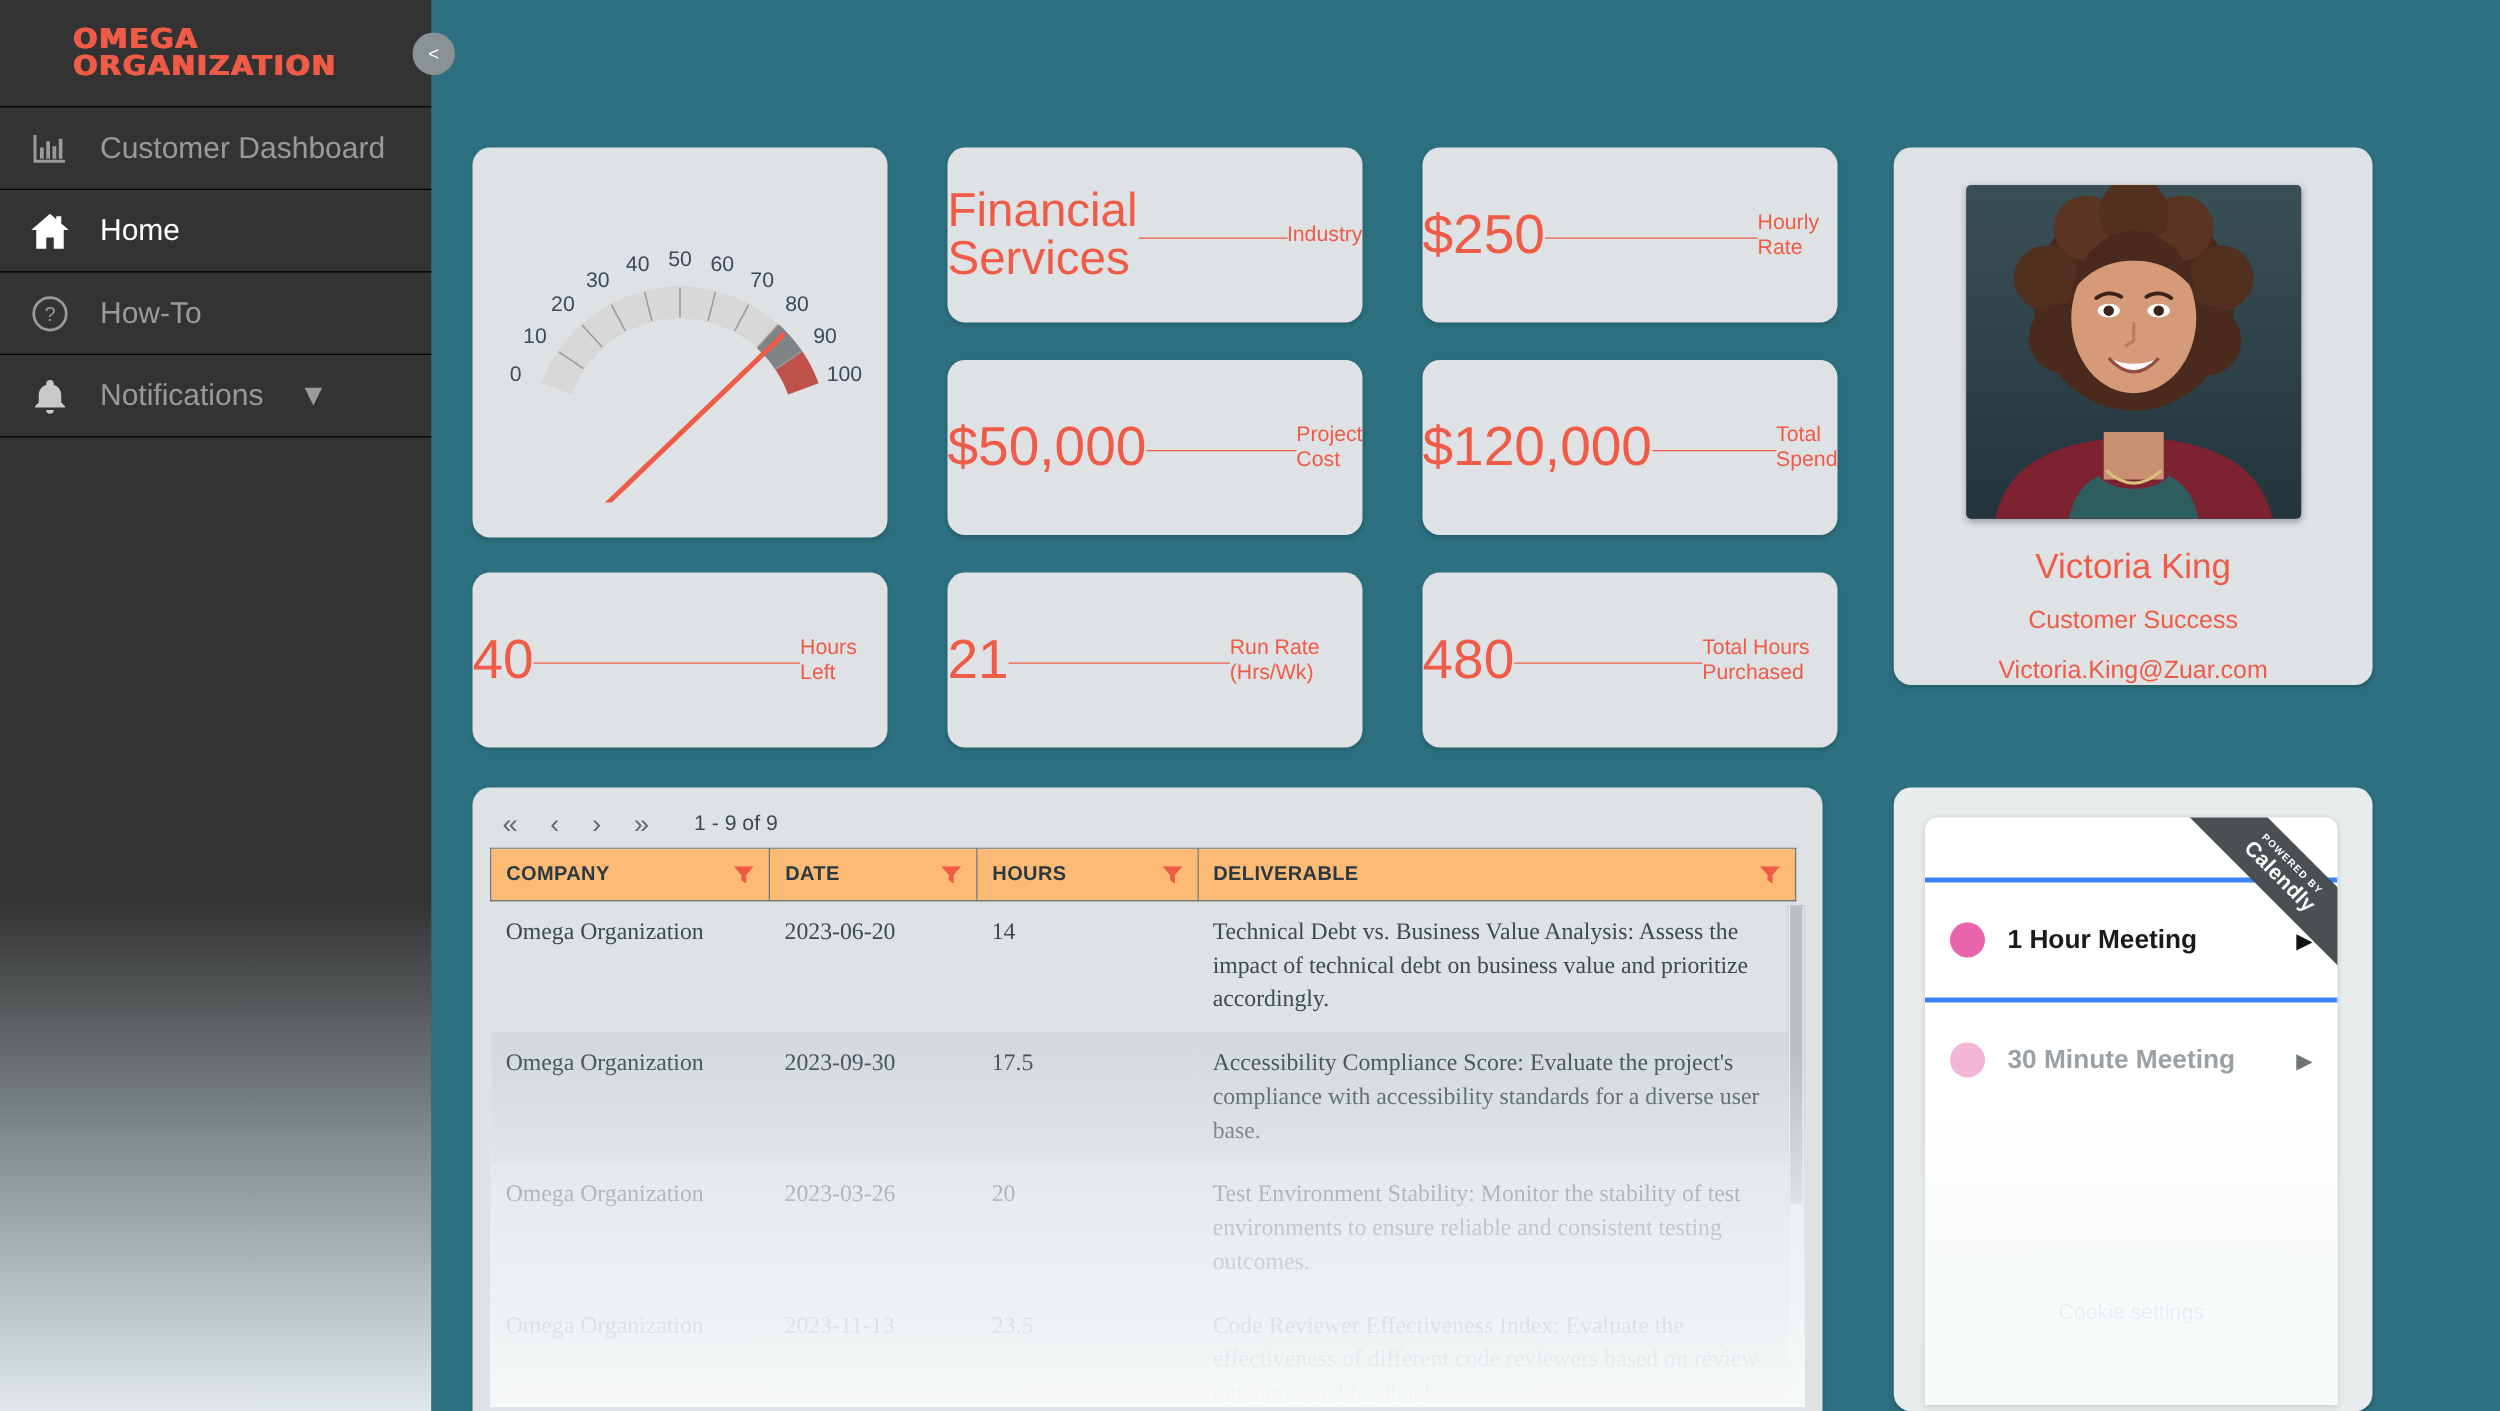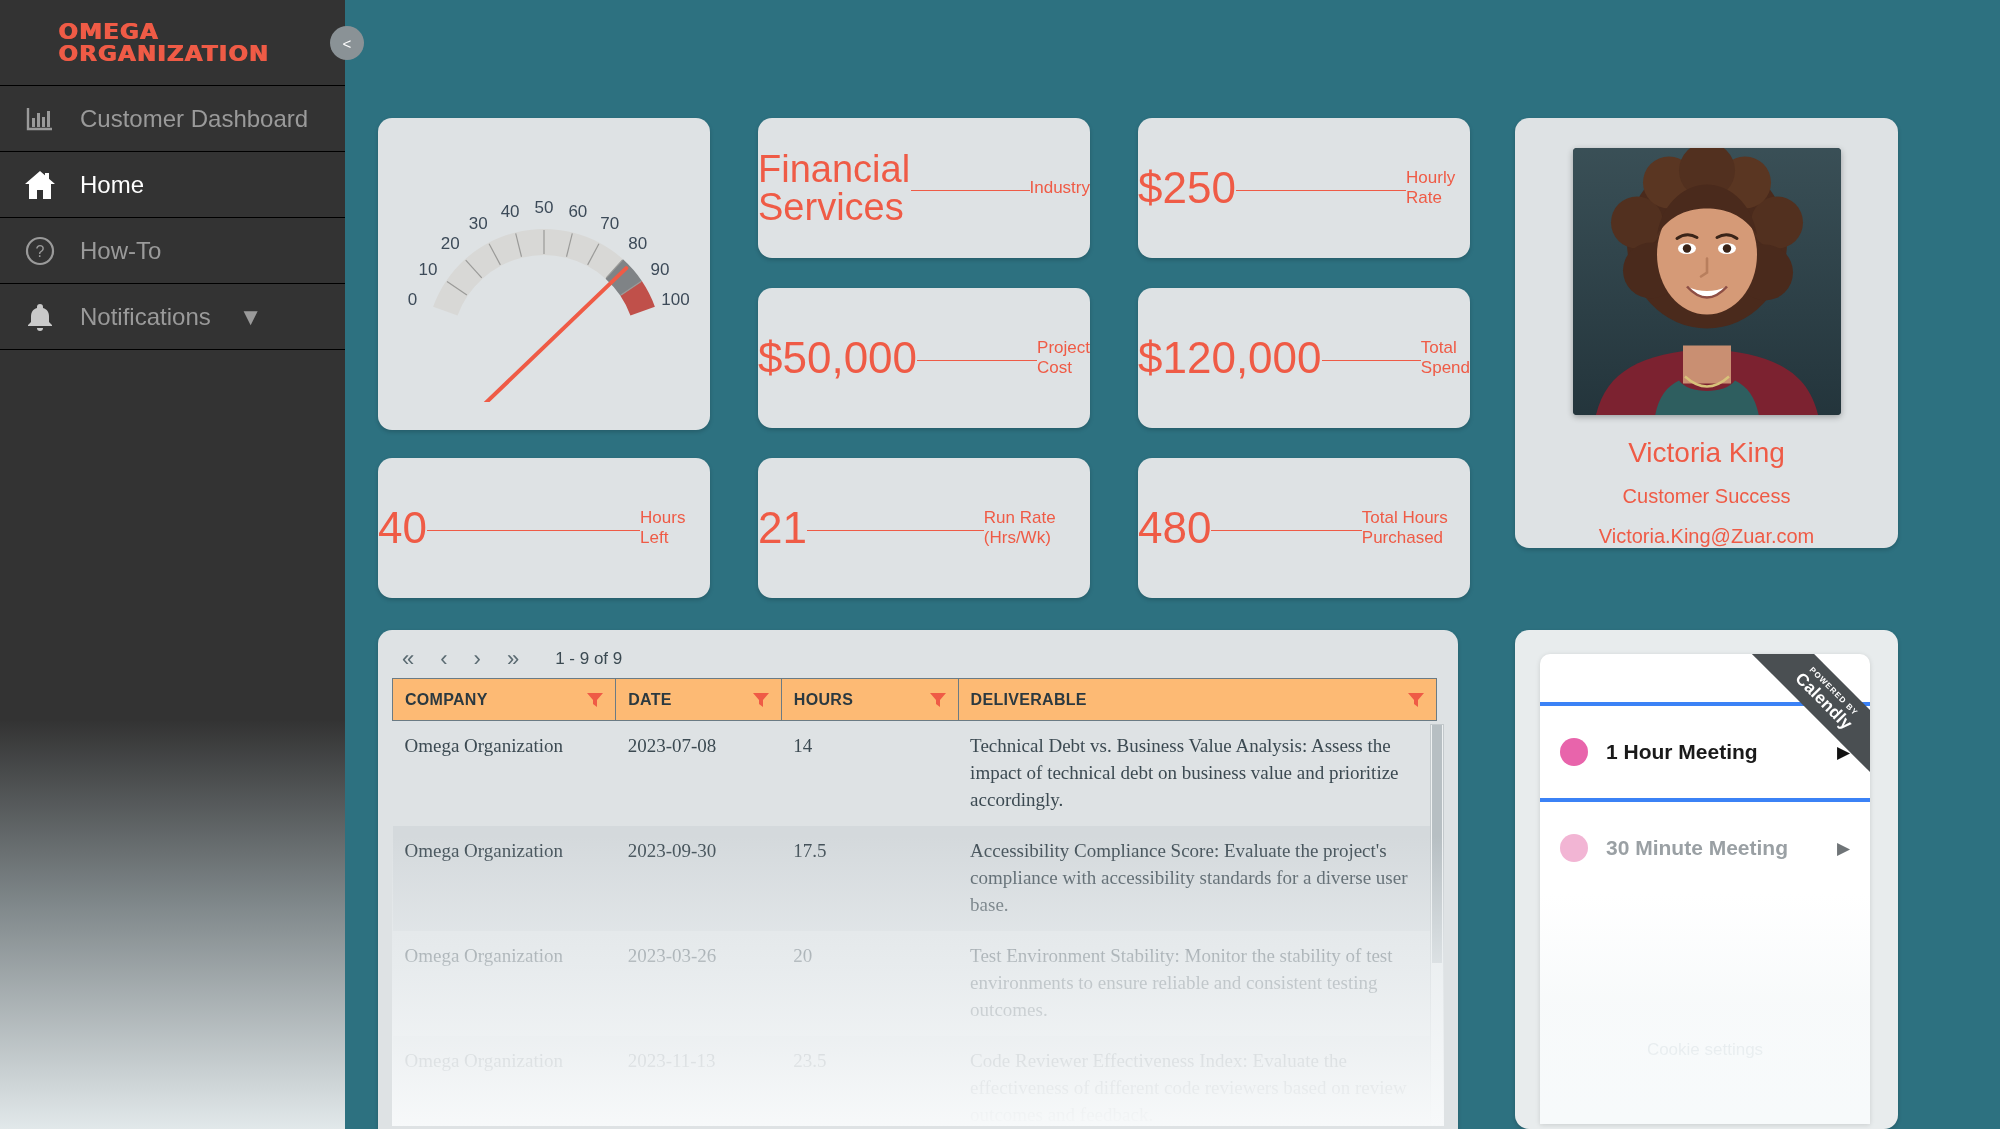--- a/index.html
+++ b/index.html
@@ -388,21 +388,21 @@
                 <svg class="funnel" viewBox="0 0 16 14">
                   <path fill="#ef5b46" d="M0 0h16L10 7v7L6 11V7z"></path>
                 </svg>
               </span>
             </th>
         </tr>
       </thead>
       <tbody id="table-body">
           <tr class="">
             <td>Omega Organization</td>
-            <td>2023-07-08</td>
+            <td>2023-06-20</td>
             <td>14</td>
             <td>Technical Debt vs. Business Value Analysis: Assess the impact of technical debt on business value and prioritize accordingly.</td>
           </tr>
           <tr class="alt">
             <td>Omega Organization</td>
             <td>2023-09-30</td>
             <td>17.5</td>
             <td>Accessibility Compliance Score: Evaluate the project's compliance with accessibility standards for a diverse user base.</td>
           </tr>
           <tr class="">

